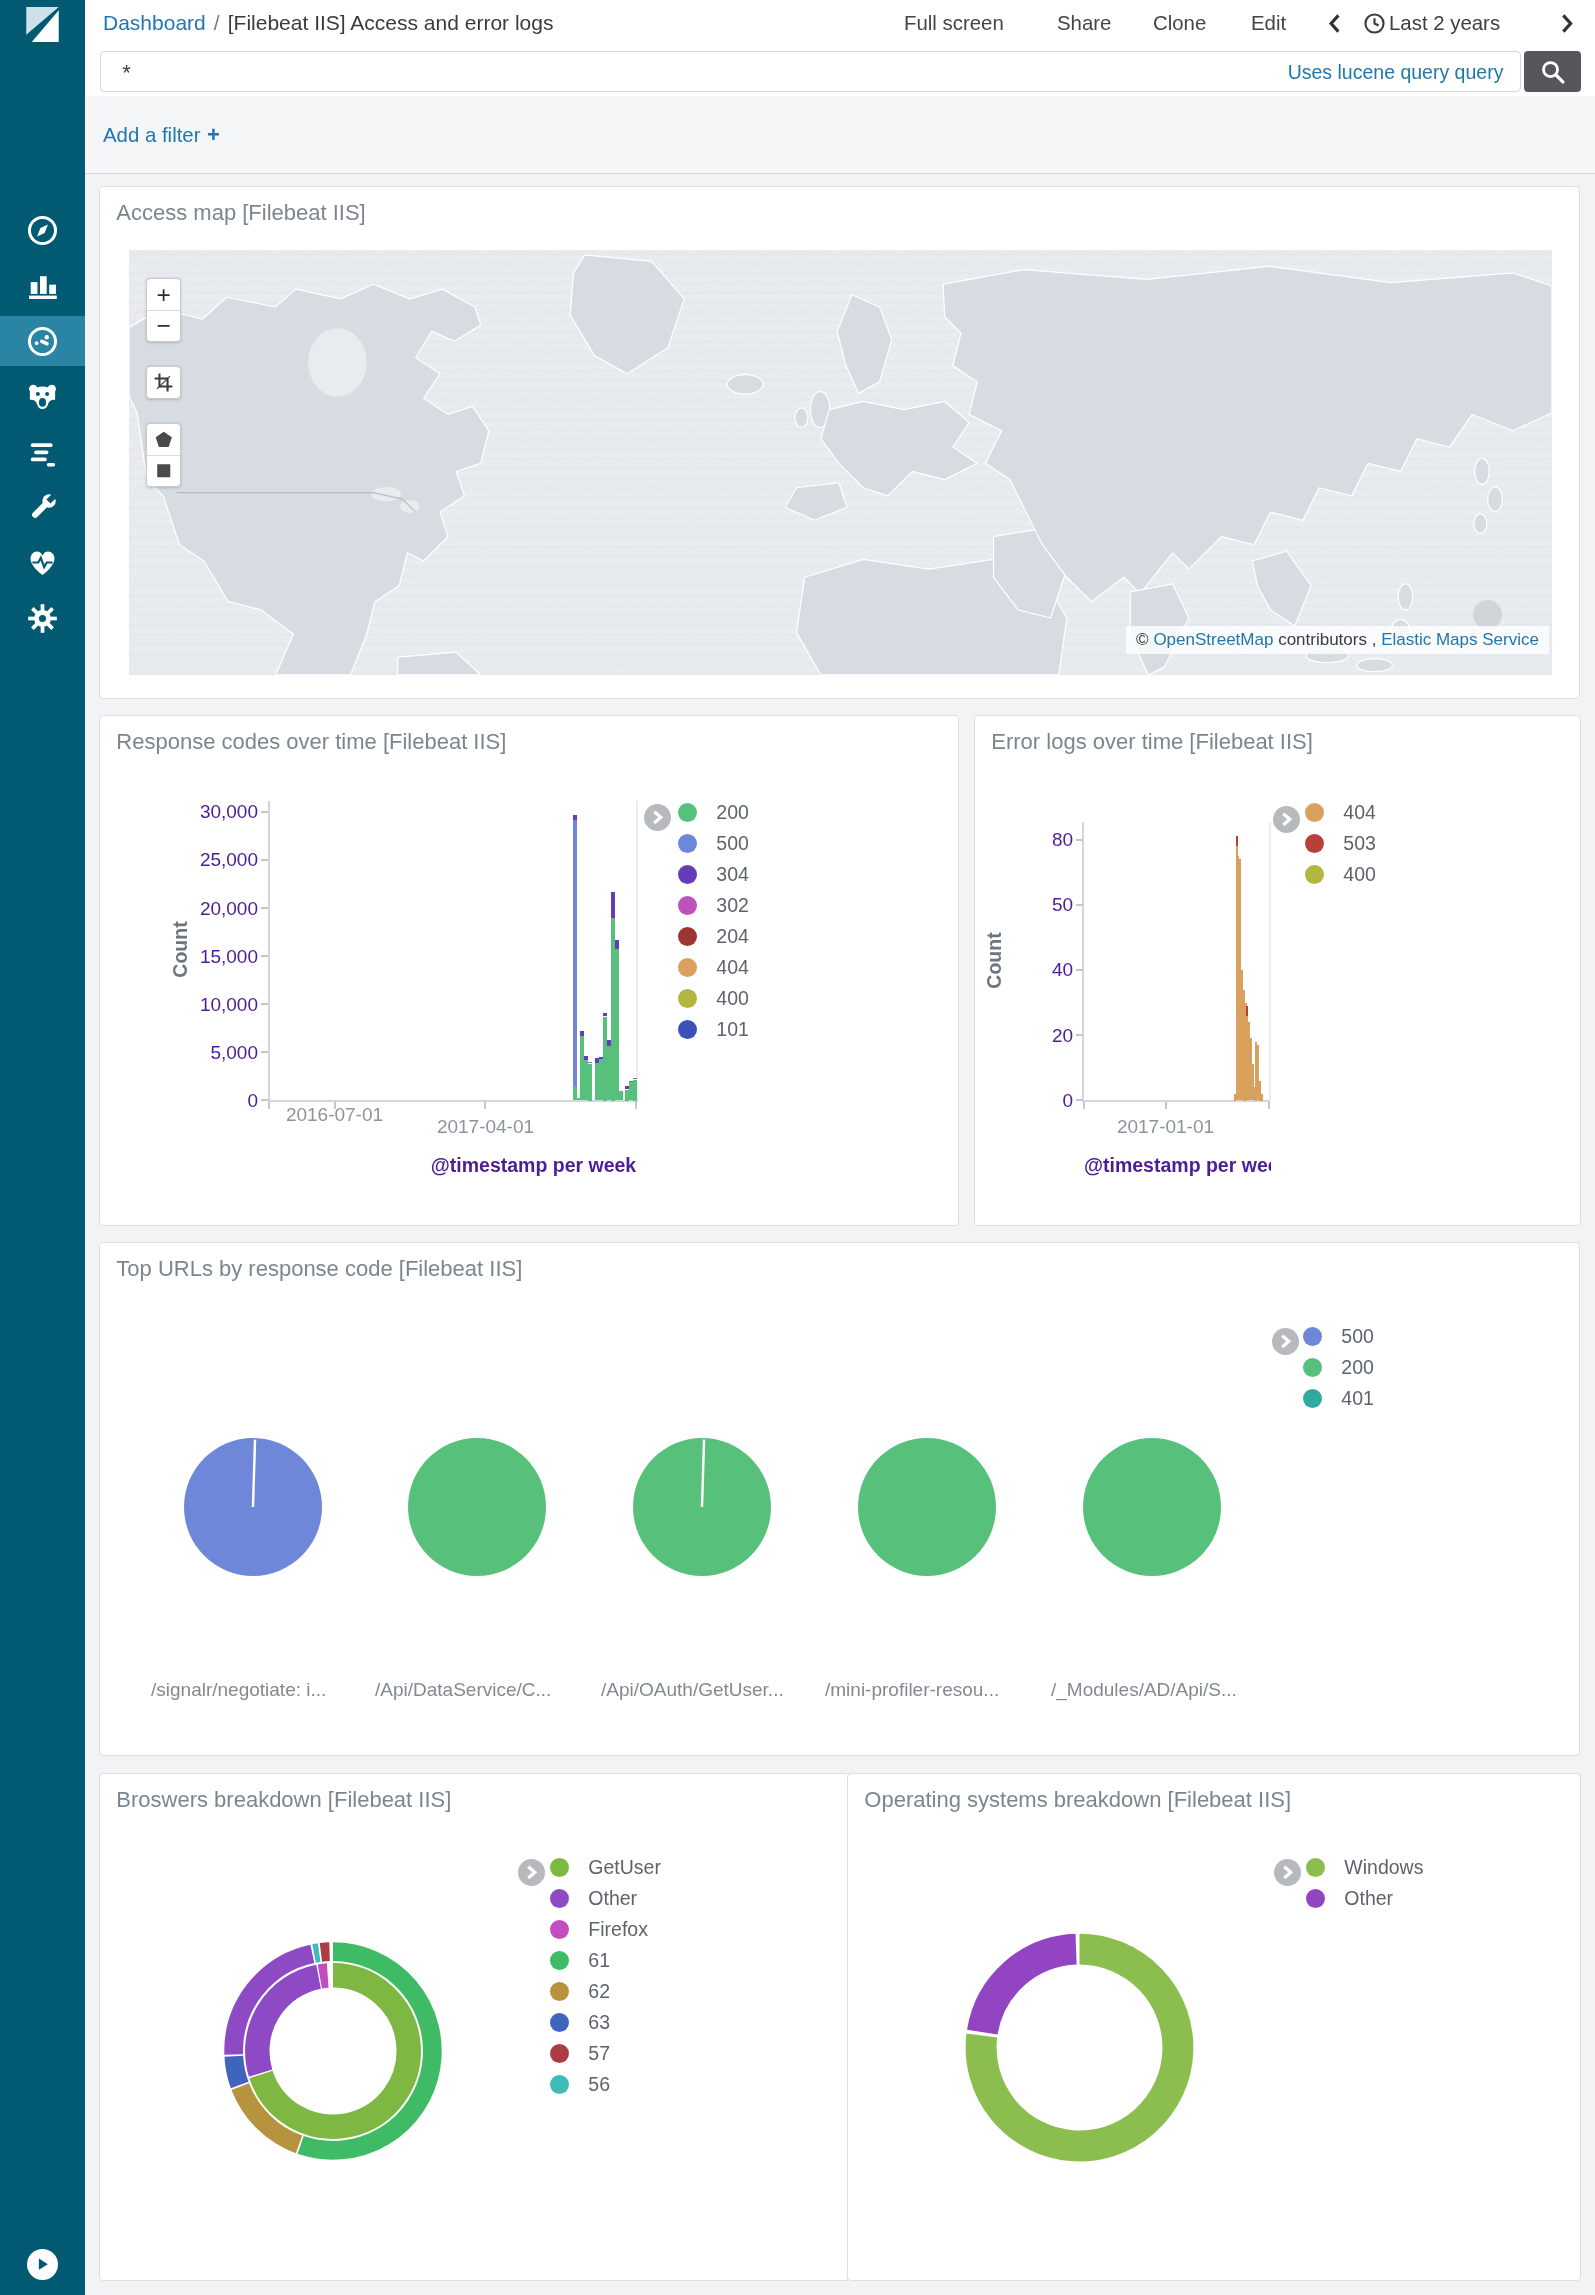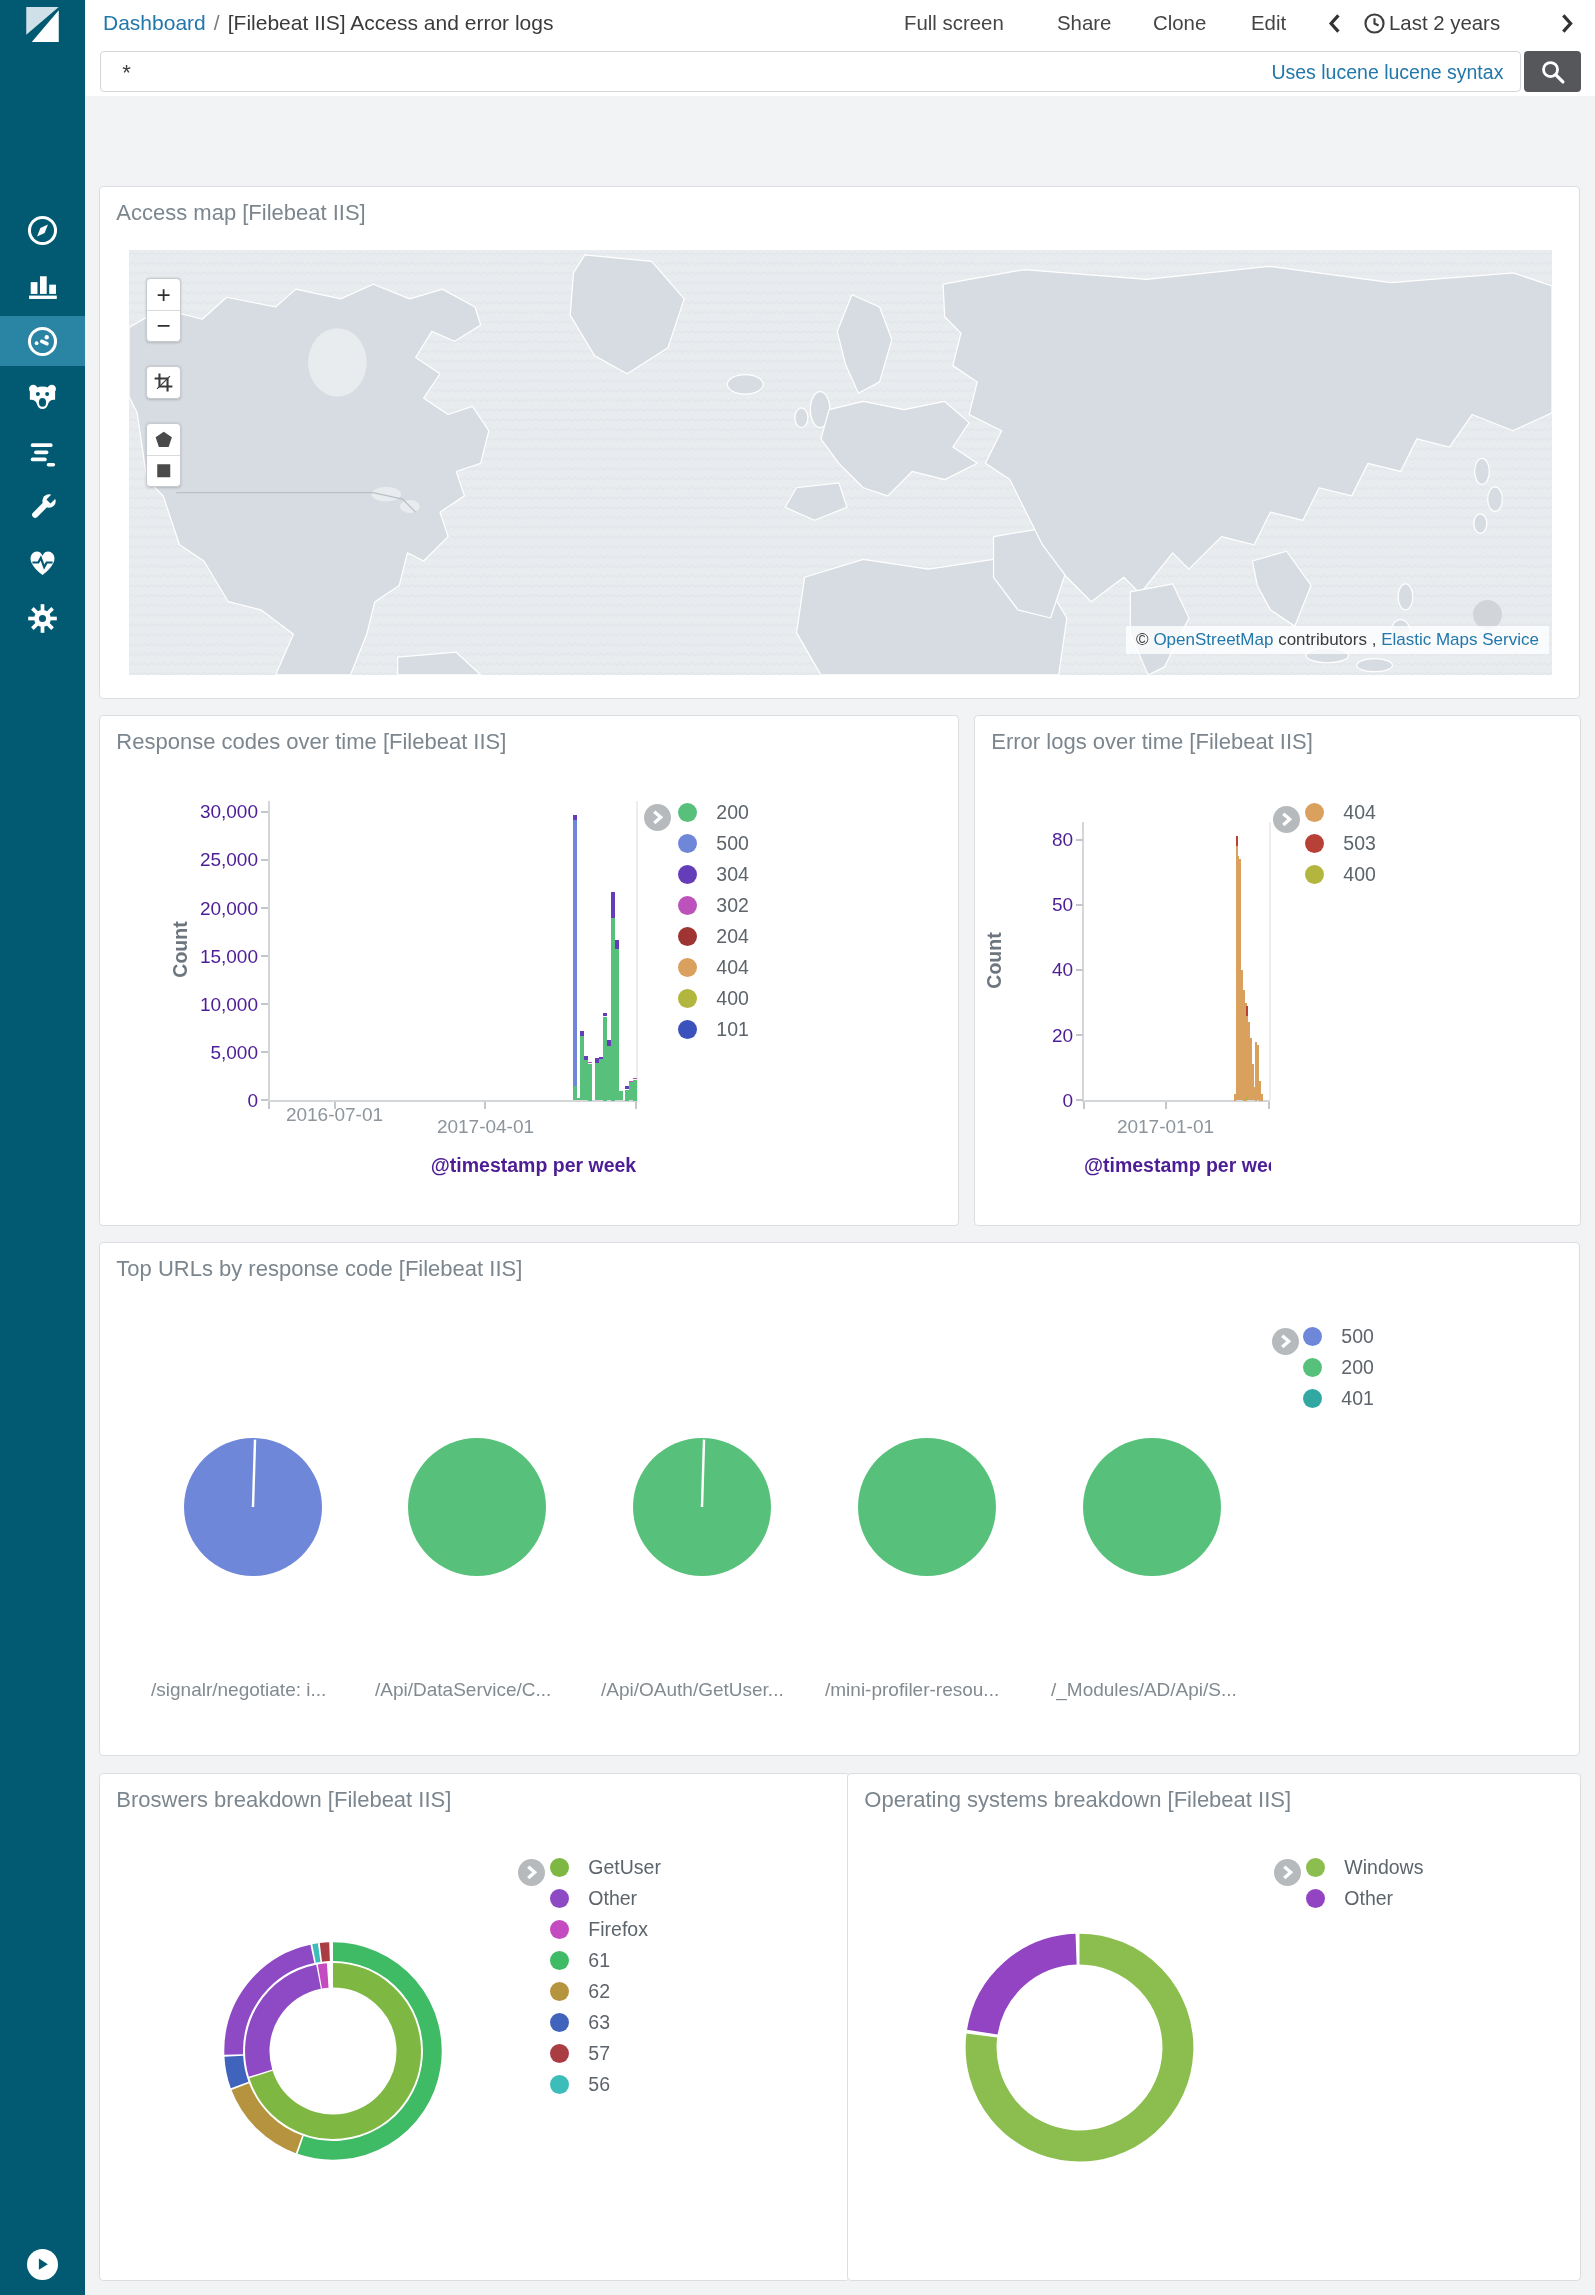--- a/index.html
+++ b/index.html
@@ -190,30 +190,33 @@
     <span class="tp-next">
       <svg width="14.7" height="21" viewBox="0 0 18 26">
           <polyline points="4,3 13,13 4,23" fill="none" stroke="#333" stroke-width="4"></polyline>
         </svg>
     </span>
   </header>
 
   <div class="search-row">
     <div class="search-box">
       <input value="*" style="">
-      <span class="search-hint">Uses lucene lucene syntax</span>
+      <span class="search-hint">Uses lucene query query</span>
     </div>
     <div class="search-btn">
       <svg width="28" height="28" viewBox="0 0 34 34">
         <circle cx="14" cy="14" r="8.5" fill="none" stroke="#fff" stroke-width="3.4"></circle>
         <line x1="20.5" y1="20.5" x2="29" y2="29" stroke="#fff" stroke-width="4" stroke-linecap="round"></line>
       </svg>
     </div>
   </div>
 
+  <div class="filter-bar">
+    <div class="addfilter"><span>Add a filter</span><b>+</b></div>
+  </div>
 
   <section class="panel p-map">
     <div class="ptitle">Access map [Filebeat IIS]</div>
     <div class="map-area">
       <svg width="1423" height="425" viewBox="0 0 1748 522">
         <defs>
           <pattern id="waves" width="16" height="12" patternUnits="userSpaceOnUse">
             <path d="M0,6 L4,3 8,6 12,3 16,6" stroke="#e0e4e9" stroke-width="1.2" fill="none"></path>
           </pattern>
         </defs>

